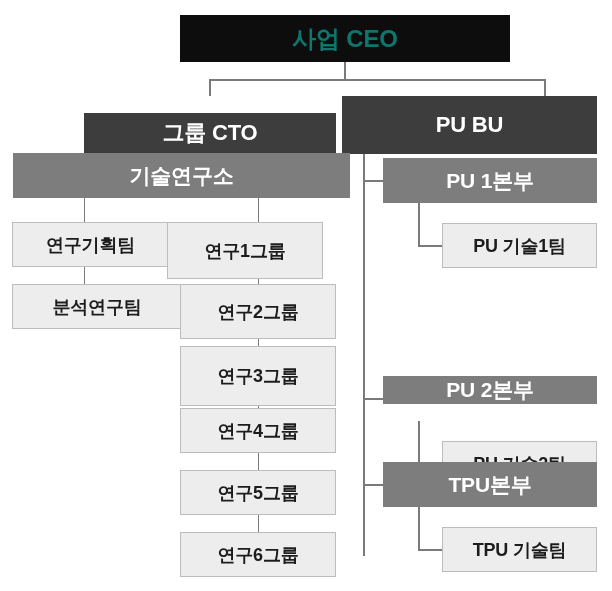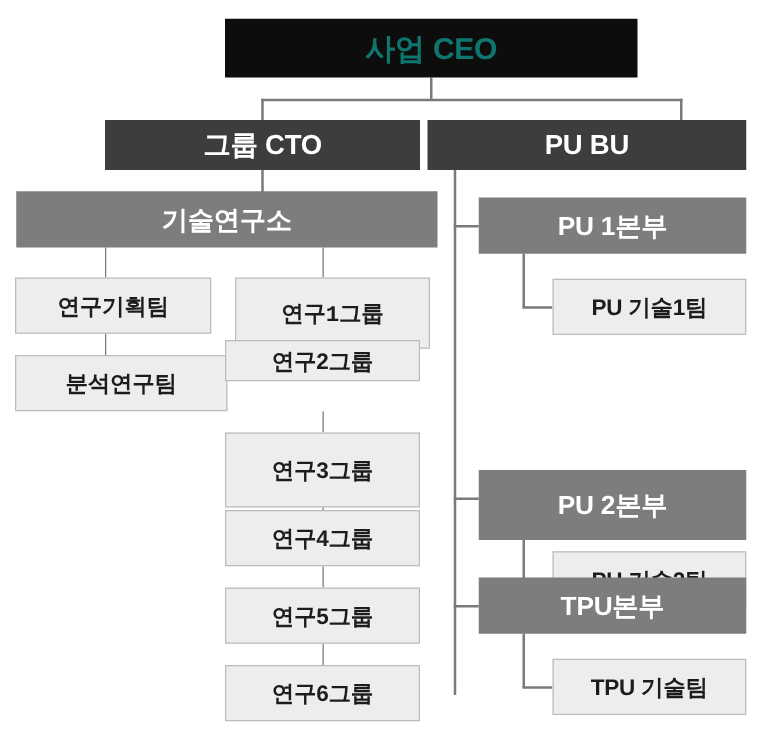--- a/index.html
+++ b/index.html
@@ -64,38 +64,38 @@
   <div class="ln lnh" style="left:418px;top:245px;width:24px;height:2px;"></div>
 
   <div class="ln lnv" style="left:418px;top:421px;width:2px;height:43px;"></div>
   <div class="ln lnh" style="left:418px;top:463px;width:24px;height:2px;"></div>
 
   <div class="ln lnv" style="left:418px;top:507px;width:2px;height:43px;"></div>
   <div class="ln lnh" style="left:418px;top:549px;width:24px;height:2px;"></div>
 
   <div class="node lv-ceo" style="left:180px;top:15px;width:330px;height:47px;">사업 CEO</div>
 
-  <div class="node lv-bu" style="left:84px;top:96px;width:252px;height:40px;">그룹 CTO</div>
+  <div class="node lv-bu" style="left:84px;top:113px;width:252px;height:40px;">그룹 CTO</div>
 
-  <div class="node lv-bu" style="left:342px;top:96px;width:255px;height:40px;">PU BU</div>
+  <div class="node lv-bu" style="left:342px;top:96px;width:255px;height:58px;">PU BU</div>
 
   <div class="node lv-div" style="left:13px;top:153px;width:337px;height:45px;">기술연구소</div>
 
   <div class="node lv-team" style="left:12px;top:222px;width:157px;height:45px;">연구기획팀</div>
   <div class="node lv-team" style="left:12px;top:284px;width:170px;height:45px;">분석연구팀</div>
 
-  <div class="node lv-team" style="left:188px;top:222px;width:156px;height:57px;font-family:Liberation Mono, monospace;">연구1그룹</div>
-  <div class="node lv-team" style="left:180px;top:272px;width:156px;height:33px;">연구2그룹</div>
+  <div class="node lv-team" style="left:167px;top:222px;width:156px;height:57px;">연구1그룹</div>
+  <div class="node lv-team" style="left:180px;top:284px;width:156px;height:55px;">연구2그룹</div>
   <div class="node lv-team" style="left:180px;top:346px;width:156px;height:60px;">연구3그룹</div>
   <div class="node lv-team" style="left:180px;top:408px;width:156px;height:45px;">연구4그룹</div>
   <div class="node lv-team" style="left:180px;top:470px;width:156px;height:45px;">연구5그룹</div>
   <div class="node lv-team" style="left:180px;top:532px;width:156px;height:45px;">연구6그룹</div>
 
   <div class="node lv-div" style="left:383px;top:158px;width:214px;height:45px;">PU 1본부</div>
   <div class="node lv-team" style="left:442px;top:223px;width:155px;height:45px;">PU 기술1팀</div>
 
-  <div class="node lv-div" style="left:383px;top:376px;width:214px;height:56px;">PU 2본부</div>
+  <div class="node lv-div" style="left:383px;top:376px;width:214px;height:28px;">PU 2본부</div>
   <div class="node lv-team" style="left:442px;top:441px;width:155px;height:45px;">PU 기술2팀</div>
 
   <div class="node lv-div" style="left:383px;top:462px;width:214px;height:45px;">TPU본부</div>
   <div class="node lv-team" style="left:442px;top:527px;width:155px;height:45px;">TPU 기술팀</div>
 
 </div>
 
 </body></html>

